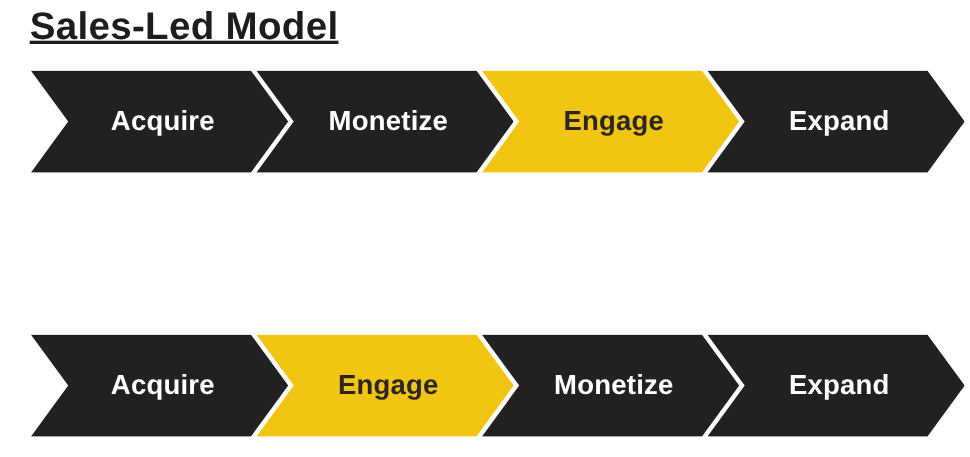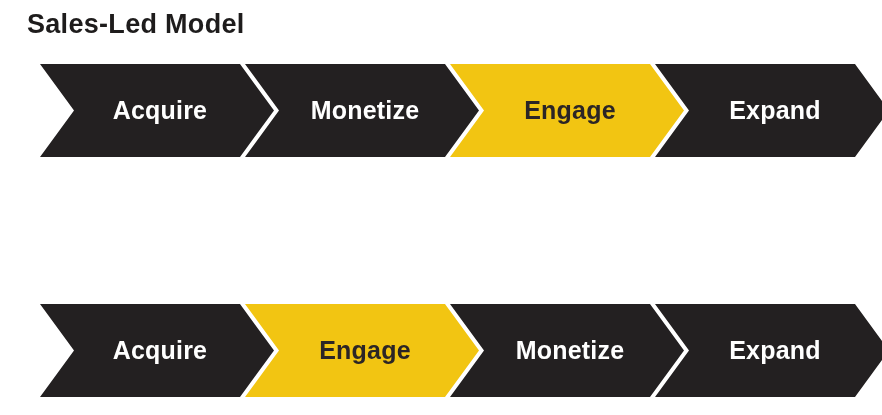--- a/index.html
+++ b/index.html
@@ -8,31 +8,32 @@
     width: 882px;
     height: 415px;
     background: var(--canvas-bg, #ffffff);
     font-family: "Liberation Sans", sans-serif;
     overflow: hidden;
   }
   .section-title {
     position: absolute;
     left: 27px;
     margin: 0;
-    font-size: 27px;
+    font-size: 35px;
     line-height: 32px;
     font-weight: 800;
     letter-spacing: 0.3px;
     color: var(--title-color, #1e1c1c);
+    text-decoration: underline;
   }
   #title-sales   { top: 8px; }
   #title-product { top: 247px; }
   .chevron-row {
     position: absolute;
-    left: 40px;
+    left: 28px;
     height: 93px;
     display: flex;
     flex-direction: row;
   }
   #row-sales   { top: 64px; }
   #row-product { top: 304px; }
   .chevron {
     width: 234px;
     height: 100%;
     margin-right: -29px;

